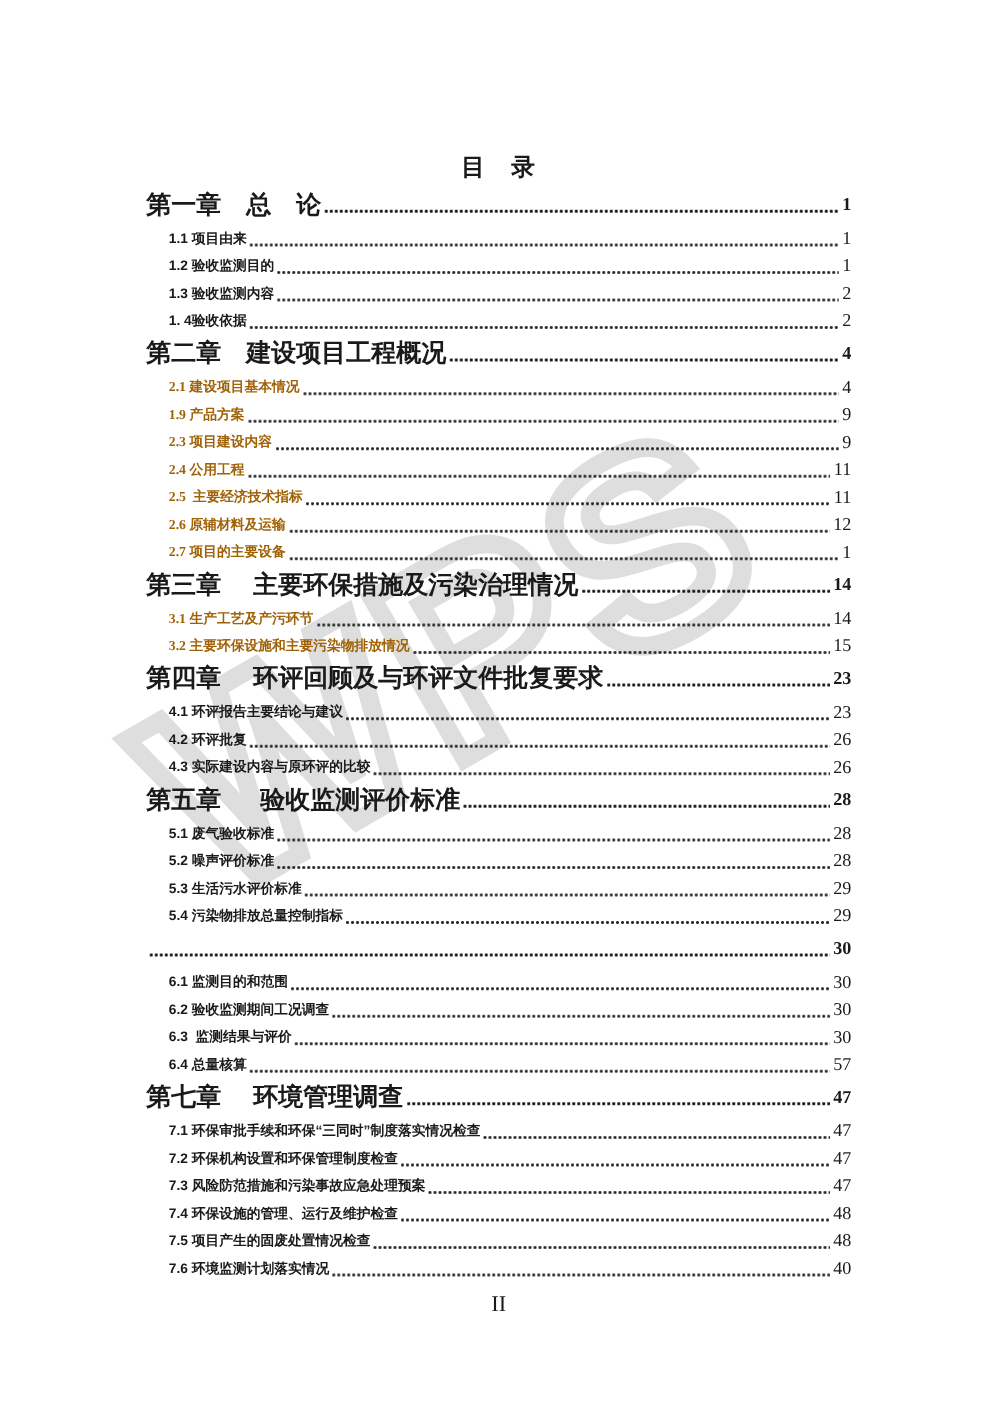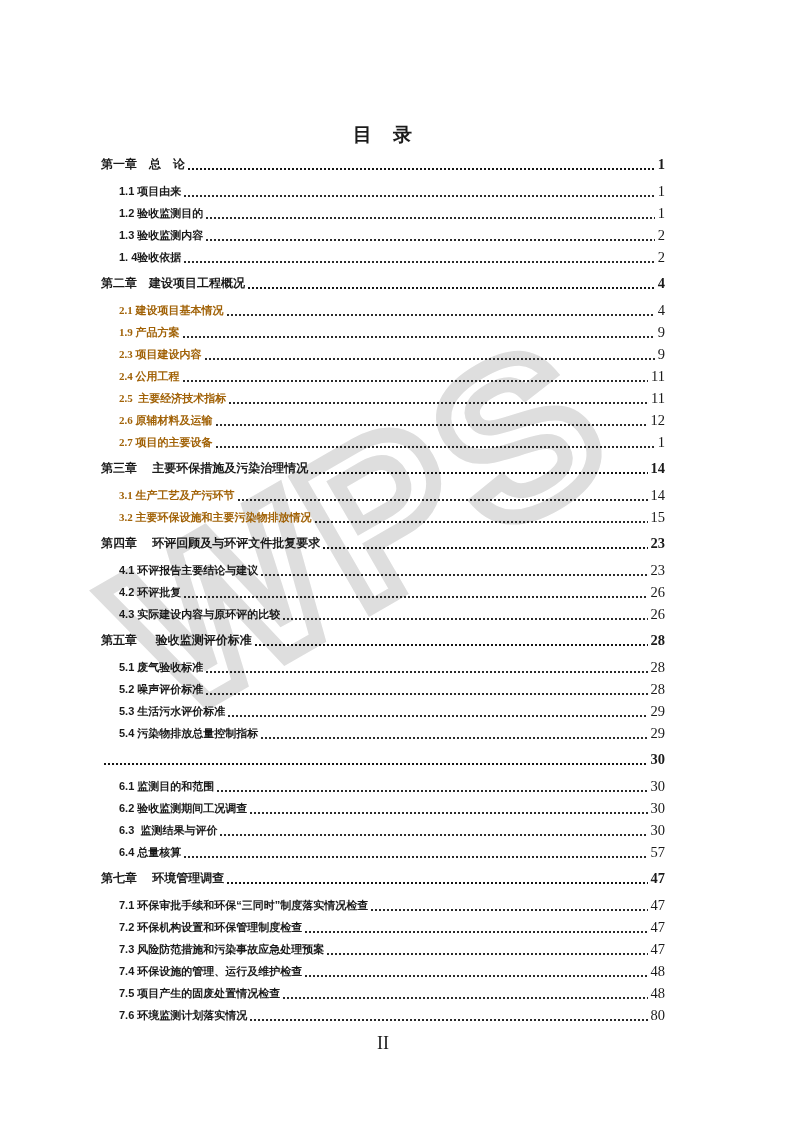--- a/index.html
+++ b/index.html
@@ -13,21 +13,21 @@
   }
   .watermark{
     position:absolute;
     left:55px;top:335px;
     width:620px;height:390px;
     z-index:0;
     pointer-events:none;
   }
   .content{
     position:absolute;
-    left:101px;top:123px;
+    left:117px;top:123px;
     width:564px;
     z-index:1;
   }
   .doc-title{
     margin:0 0 6px 0;
     text-align:center;
     font-size:19px;
     font-weight:bold;
     line-height:24px;
     white-space:pre;
@@ -55,21 +55,21 @@
   .row .page{
     flex:0 0 auto;
     font-family:"Liberation Serif",serif;
     font-size:14.5px;
     line-height:22px;
   }
   .row.chapter{
     margin:4px 0 5px 0;
   }
   .row.chapter .text{
-    font-size:12px;
+    font-size:20px;
     font-weight:bold;
   }
   .row.chapter .dots{
     background-image:radial-gradient(circle,#151515 1.05px,transparent 1.4px);
   }
   .row.chapter .page{
     font-weight:bold;
   }
   .row.item{
     padding-left:18px;
@@ -279,20 +279,20 @@
           <span class="page">48</span>
         </div>
         <div class="row item">
           <span class="text">7.5 项目产生的固废处置情况检查</span>
           <span class="dots"></span>
           <span class="page">48</span>
         </div>
         <div class="row item">
           <span class="text">7.6 环境监测计划落实情况</span>
           <span class="dots"></span>
-          <span class="page">80</span>
+          <span class="page">40</span>
         </div>
       </div>
 
     <div class="footer">II</div>
   </div>
 
 </div>
 
 </body></html>

